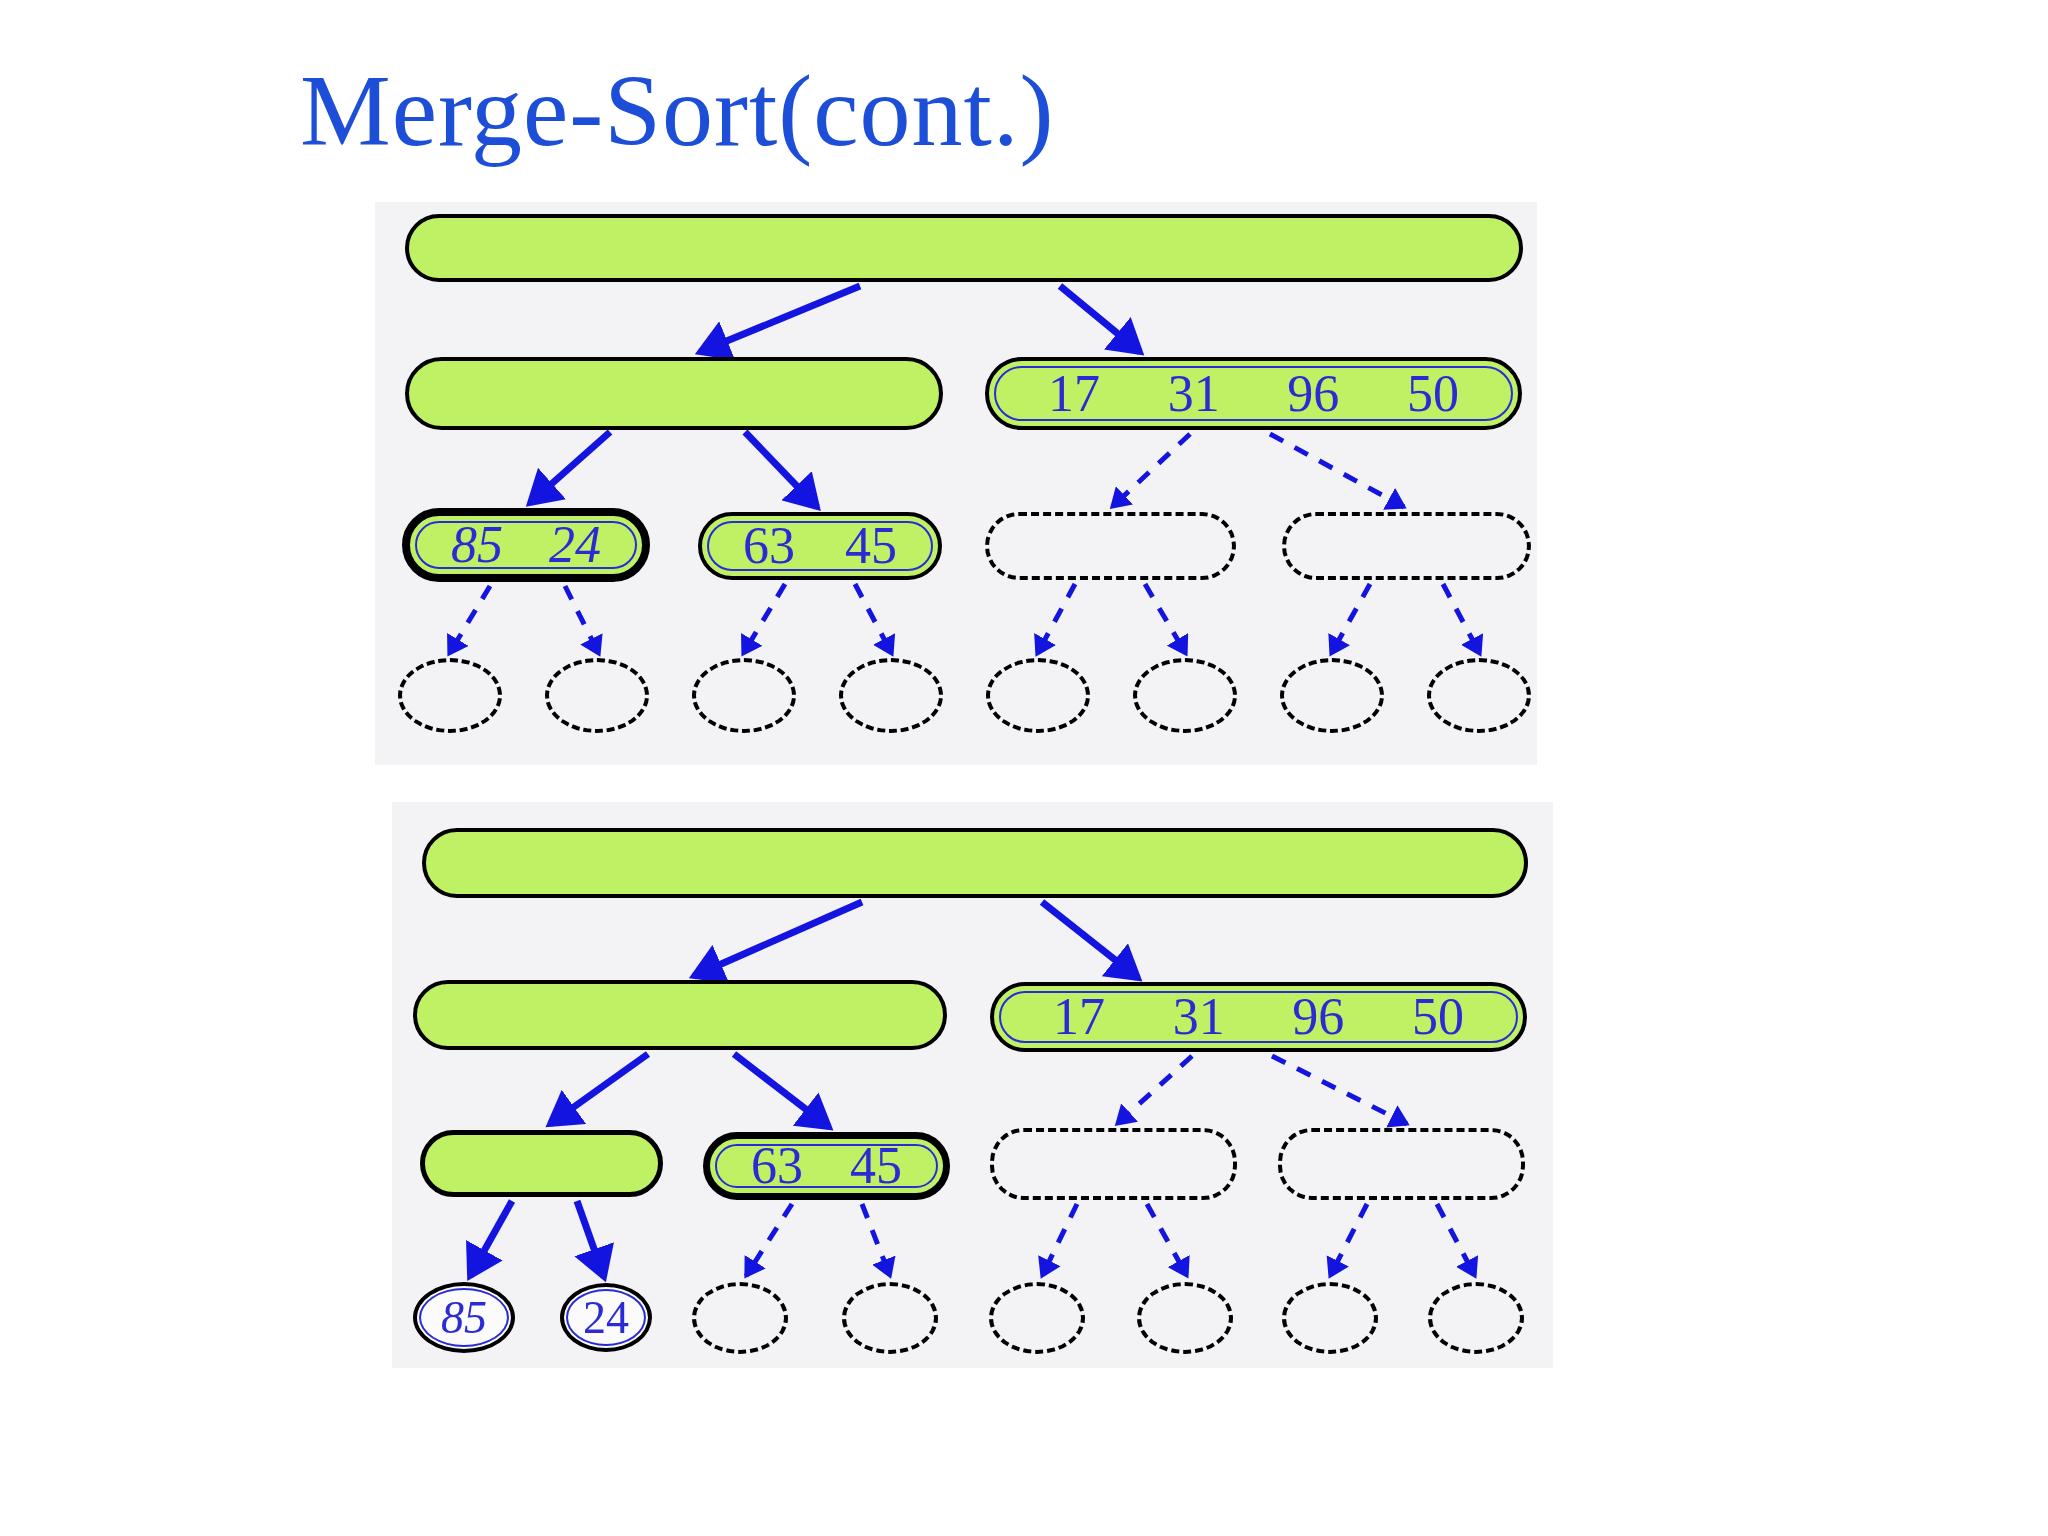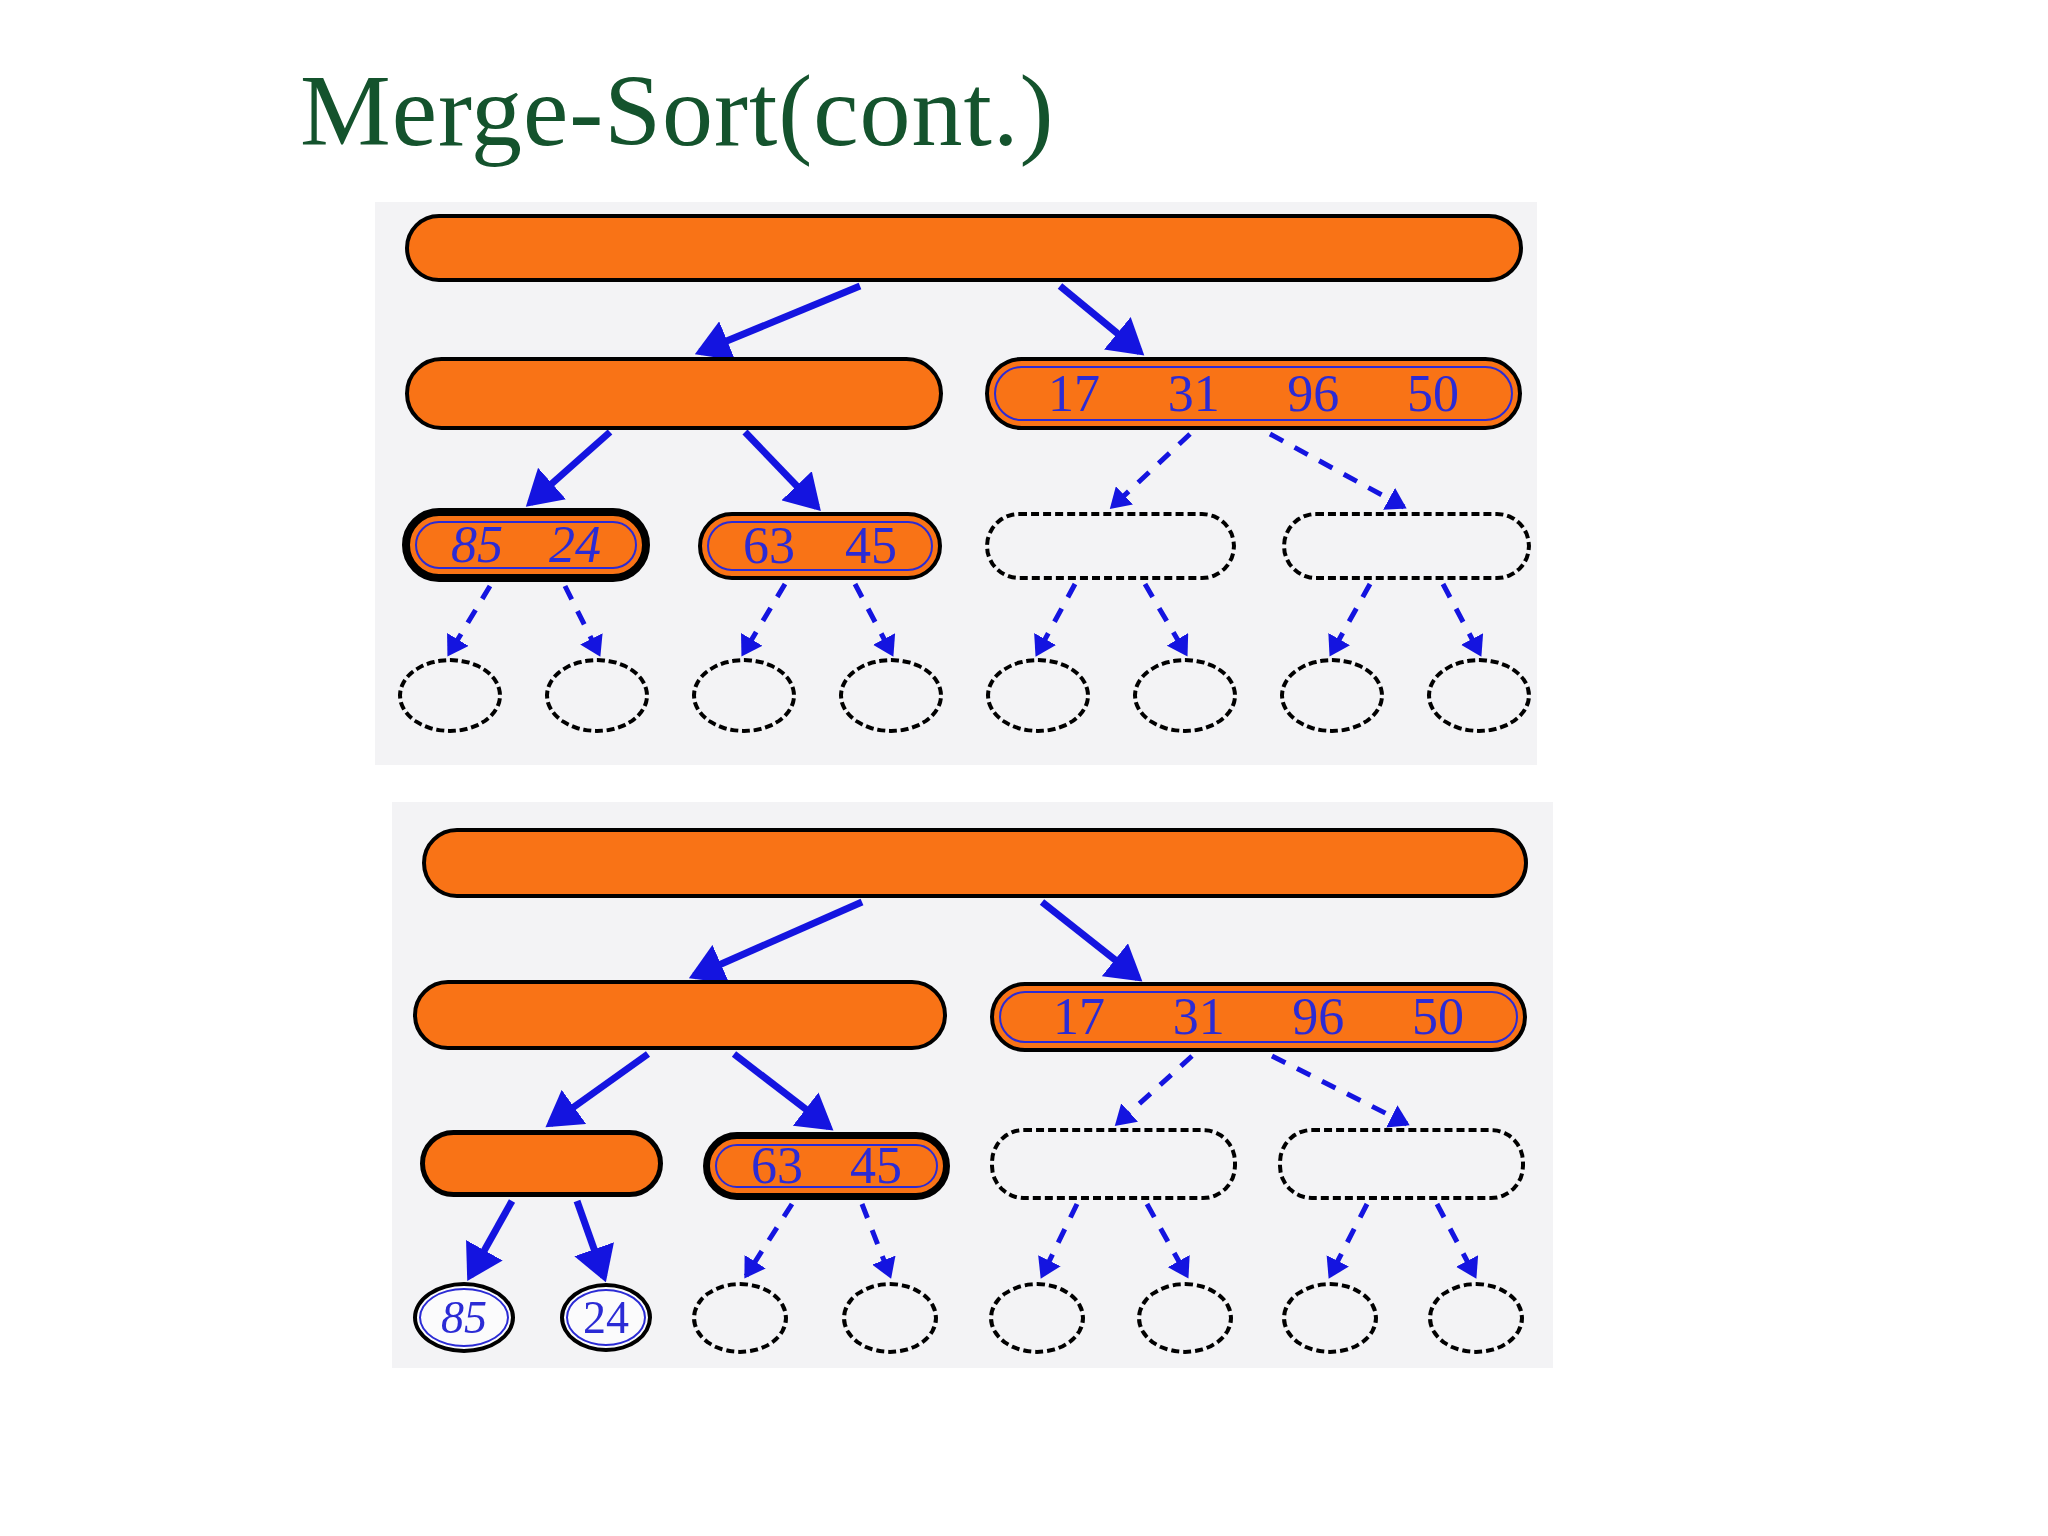--- a/index.html
+++ b/index.html
@@ -2,26 +2,26 @@
 <html><head>
 <meta charset="utf-8">
 <style>
   html,body{margin:0;padding:0;}
   body{
     width:2048px;height:1536px;position:relative;background:#ffffff;
     font-family:"Liberation Serif", serif;overflow:hidden;
   }
   .slide-title{
     position:absolute;left:300px;top:52px;
-    font-size:102px;color:#14532d;letter-spacing:1px;white-space:nowrap;
+    font-size:102px;color:#1d4ed8;letter-spacing:1px;white-space:nowrap;
   }
   .diagram{position:absolute;background:#f3f3f5;}
   .edges{position:absolute;left:0;top:0;}
   .node{
-    position:absolute;box-sizing:border-box;background:#f97316;
+    position:absolute;box-sizing:border-box;background:#bef264;
     border:4px solid #000;border-radius:40px;
   }
   .node.dashed{border-style:dashed;background:transparent;border-radius:34px;}
   .thick{border-width:8px;font-style:italic;}
   .semithick{border-width:7px;}
   .medium{border-width:5px;}
   .inner-pill{
     position:absolute;inset:5px;border:2px solid #2B2BD5;border-radius:40px;
     display:flex;align-items:center;color:#2B2BD5;font-size:52px;
   }

